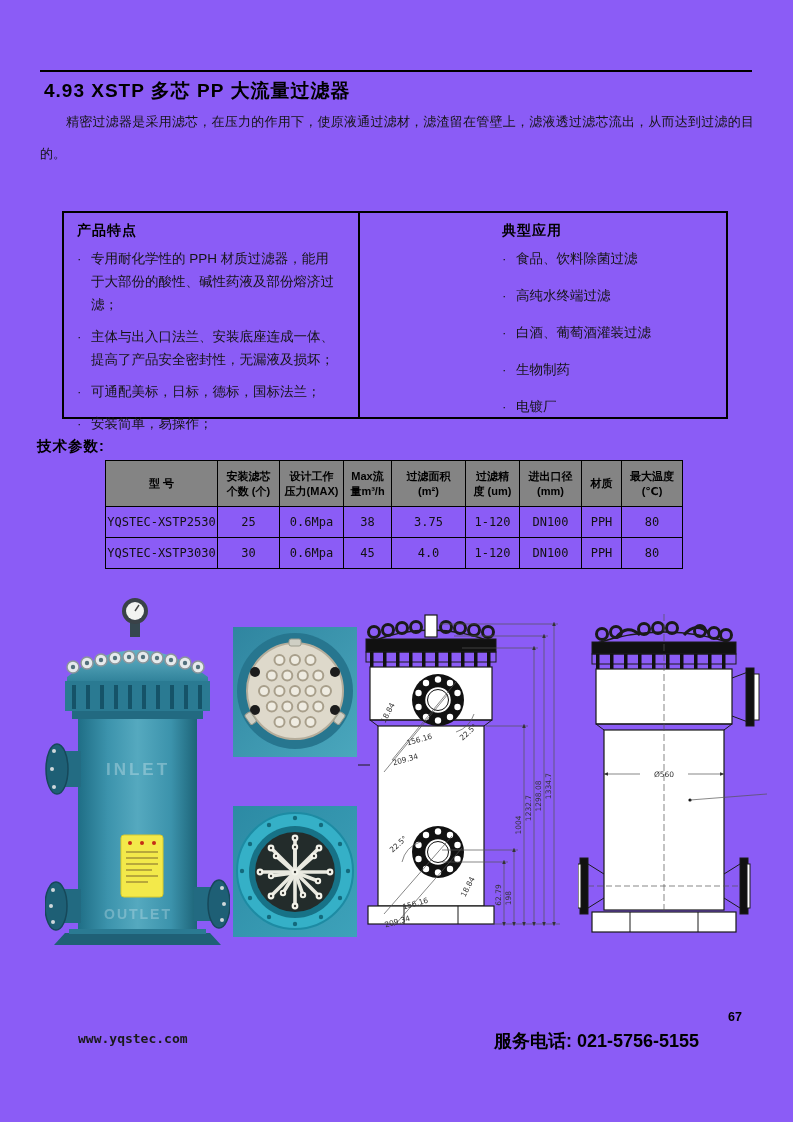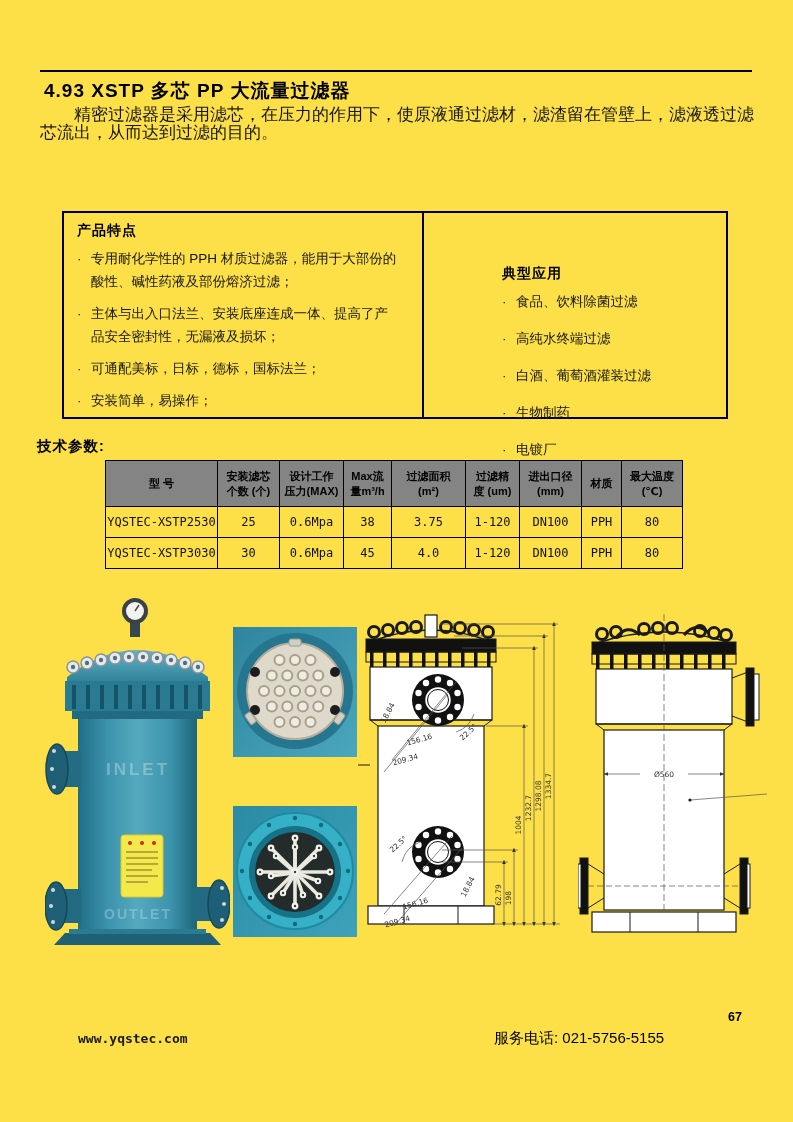--- a/index.html
+++ b/index.html
@@ -1,26 +1,26 @@
 <!DOCTYPE html>
 <html><head>
 <meta charset="utf-8">
 <style>
   html,body{margin:0;padding:0;background:#fff;}
-  .page{position:relative;width:793px;height:1122px;background:#fde047;overflow:hidden;
+  .page{position:relative;width:793px;height:1122px;background:#8b5cf6;overflow:hidden;
         font-family:"Liberation Sans","DejaVu Sans",sans-serif;color:#111;}
   .top-rule{position:absolute;left:40px;top:70px;width:712px;height:2px;background:#000;}
   .title{position:absolute;left:44px;top:78px;margin:0;font-size:19px;font-weight:bold;
          letter-spacing:1px;color:#000;}
   .intro{position:absolute;left:40px;top:106px;width:714px;}
-  .intro p{margin:0;font-size:17px;line-height:18px;text-align:justify;text-indent:2em;color:#151515;}
+  .intro p{margin:0;font-size:13px;line-height:32px;text-align:justify;text-indent:2em;color:#151515;}
   .feature-box{position:absolute;left:62px;top:211px;width:666px;height:208px;border:2px solid #000;box-sizing:border-box;}
   .fb-col{position:absolute;top:0;bottom:0;box-sizing:border-box;}
-  .fb-left{left:0;width:360px;border-right:2px solid #000;padding:9px 24px 0 13px;}
-  .fb-right{left:368px;right:0;padding:9px 6px 0 70px;margin-top:43px;}
+  .fb-left{left:0;width:296px;border-right:2px solid #000;padding:9px 24px 0 13px;}
+  .fb-right{left:368px;right:0;padding:9px 6px 0 70px;}
   .box-title{font-size:14px;font-weight:bold;color:#000;margin-bottom:7px;letter-spacing:1px;}
   .blist{list-style:none;margin:0;padding:0;}
   .blist li{display:flex;font-size:13.5px;line-height:23px;color:#151515;}
   .fb-left .blist li{margin-bottom:9px;}
   .fb-right .blist li{margin-bottom:14px;}
   .blt{width:14px;flex:0 0 14px;text-align:left;}
   .specs-heading{position:absolute;left:37px;top:437px;font-size:14.5px;font-weight:bold;color:#000;letter-spacing:1px;}
   table.spec-table{position:absolute;left:105px;top:460px;width:577px;border-collapse:collapse;table-layout:fixed;}
   table.spec-table th,table.spec-table td{border:1px solid #000;text-align:center;vertical-align:middle;padding:2px 1px;box-sizing:border-box;}
   table.spec-table th{background:#848484;color:#000;font-size:11px;font-weight:bold;height:46px;white-space:pre-line;line-height:15px;}
@@ -28,21 +28,21 @@
   .gallery svg{position:absolute;}
   .svg-photo{left:45px;top:593px;}
   .svg-plate{left:233px;top:627px;}
   .svg-rods{left:233px;top:806px;}
   .svg-draw1{left:358px;top:612px;}
   .svg-draw2{left:578px;top:612px;}
   .dimtxt{font-size:7.5px;fill:#333;font-family:"DejaVu Sans",sans-serif;}
   .page-number{position:absolute;left:728px;top:1010px;font-size:12.5px;color:#000;font-weight:bold;}
   .footer-website{position:absolute;left:78px;top:1031px;font-size:13px;font-weight:bold;
       font-family:"DejaVu Sans Mono","Liberation Mono",monospace;color:#1a1a1a;}
-  .footer-phone{position:absolute;left:494px;top:1029px;font-size:15px;font-weight:normal;color:#000;}
+  .footer-phone{position:absolute;left:494px;top:1029px;font-size:18px;font-weight:bold;color:#000;}
 </style>
 </head>
 <body>
 
 <div class="page">
 
   <div class="top-rule"></div>
   <h1 class="title">4.93 XSTP 多芯 PP 大流量过滤器</h1>
 
   <div class="intro">

